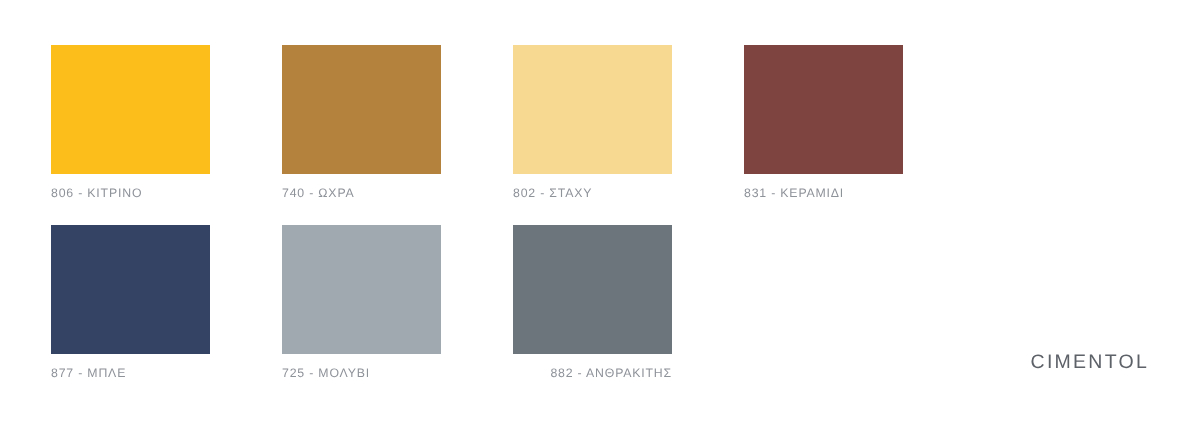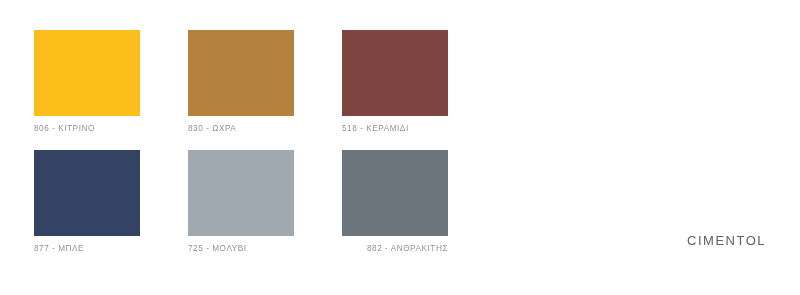--- a/index.html
+++ b/index.html
@@ -64,25 +64,29 @@
 
 <div class="palette-sheet">
 
   <div class="swatch-row row-1">
     <div class="swatch-cell">
       <span class="swatch-chip" style="background-color: rgb(251, 190, 26);"></span>
       <div class="swatch-label" style="color: rgb(142, 146, 153);">806 - ΚΙΤΡΙΝΟ</div>
     </div>
     <div class="swatch-cell">
       <span class="swatch-chip" style="background-color: rgb(181, 130, 62);"></span>
-      <div class="swatch-label" style="color: rgb(142, 146, 153);">830 - ΩΧΡΑ</div>
+      <div class="swatch-label" style="color: rgb(142, 146, 153);">740 - ΩΧΡΑ</div>
+    </div>
+    <div class="swatch-cell">
+      <span class="swatch-chip" style="background-color: rgb(247, 217, 146);"></span>
+      <div class="swatch-label" style="color: rgb(142, 146, 153);">802 - ΣΤΑΧΥ</div>
     </div>
     <div class="swatch-cell">
       <span class="swatch-chip" style="background-color: rgb(126, 68, 64);"></span>
-      <div class="swatch-label" style="color: rgb(142, 146, 153);">518 - ΚΕΡΑΜΙΔΙ</div>
+      <div class="swatch-label" style="color: rgb(142, 146, 153);">831 - ΚΕΡΑΜΙΔΙ</div>
     </div>
   </div>
 
   <div class="swatch-row row-2">
     <div class="swatch-cell">
       <span class="swatch-chip" style="background-color: rgb(52, 67, 99);"></span>
       <div class="swatch-label" style="color: rgb(142, 146, 153);">877 - ΜΠΛΕ</div>
     </div>
     <div class="swatch-cell">
       <span class="swatch-chip" style="background-color: rgb(160, 168, 176);"></span>

